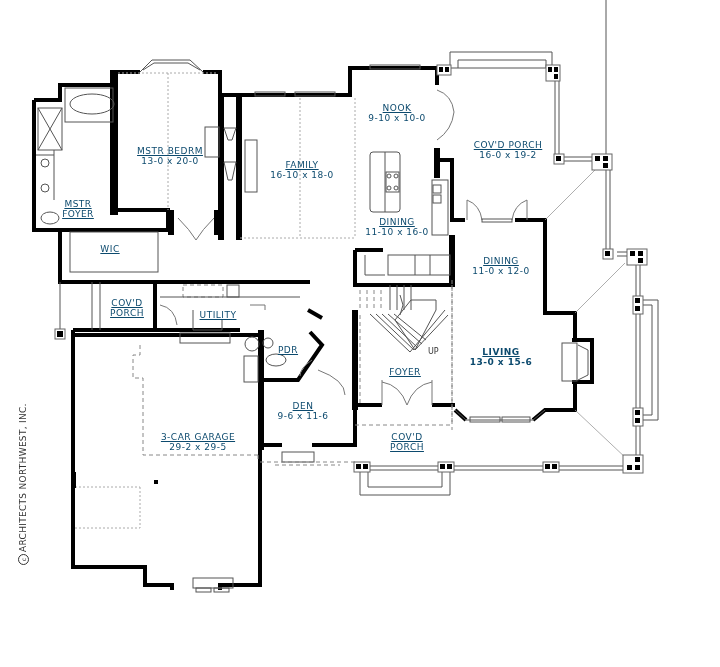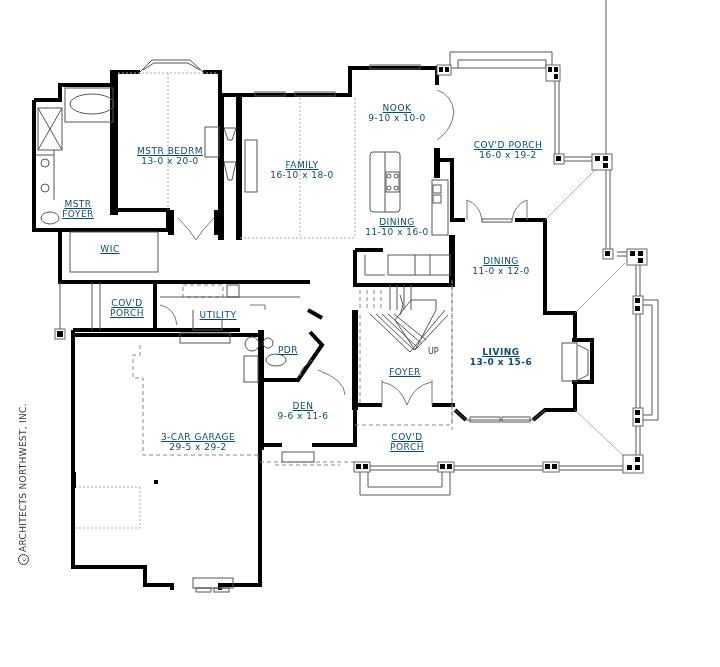--- a/index.html
+++ b/index.html
@@ -323,21 +323,21 @@
 </div>
 <div class="label" style="left:380px; top:367px; width:50px;">
   <span class="name">FOYER</span>
 </div>
 <div class="label" style="left:273px; top:401px; width:60px;">
   <span class="name">DEN</span>
   <span class="dim">9-6 x 11-6</span>
 </div>
 <div class="label" style="left:152px; top:432px; width:92px;">
   <span class="name">3-CAR GARAGE</span>
-  <span class="dim">29-5 x 29-2</span>
+  <span class="dim">29-2 x 29-5</span>
 </div>
 <div class="label" style="left:382px; top:432px; width:50px;">
   <span class="dim" style="text-decoration:underline;">COV'D</span>
   <span class="dim" style="text-decoration:underline;">PORCH</span>
 </div>
 
 <div class="up" style="left:388px; top:347px;">UP</div>
 
 <div class="copyright">
   <span class="c">c</span><span>ARCHITECTS NORTHWEST, INC.</span>

